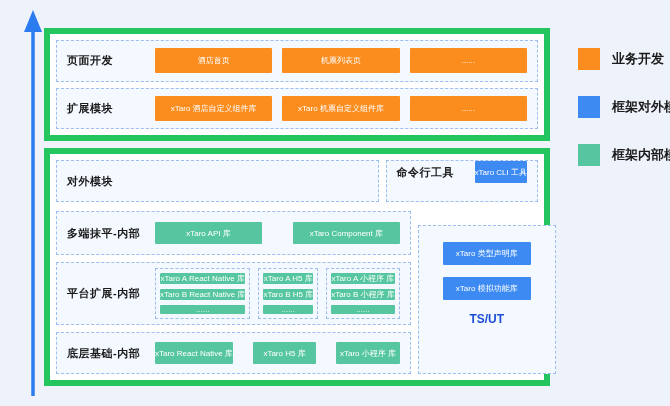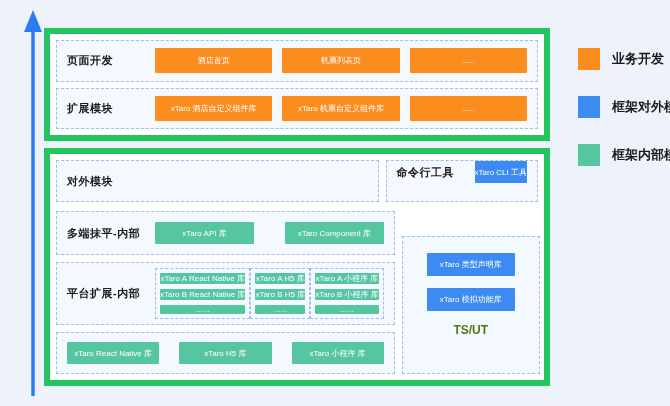--- a/index.html
+++ b/index.html
@@ -124,34 +124,35 @@
     flex: 0 0 110px;
     display: flex;
     flex-direction: column;
     align-items: center;
     padding: 16px 24px 10px;
     gap: 12px;
   }
   #fw-right .chip { width: 88px; flex: 0 0 auto; height: 23px; }
   #ts-ut {
     margin-top: auto;
-    margin-bottom: 26px;
+    margin-bottom: 37px;
     font-size: 12px;
     font-weight: bold;
-    color: #4d7c0f;
+    color: #1d4ed8;
   }
 
   #row-smoothing { height: 44px; display: flex; align-items: center; }
   #row-smoothing .row-items { gap: 31px; }
   #row-smoothing .chip { max-width: 118px; }
 
   #row-platform { flex: 1; display: flex; align-items: center; }
   #platform-cols {
     flex: 1;
     display: flex;
+    gap: 8px;
     padding: 5px 0;
   }
   .pcol {
     flex: 1;
     display: flex;
     flex-direction: column;
     justify-content: center;
     gap: 5px;
     padding: 4px;
   }
@@ -268,20 +269,21 @@
                 <div class="chip green">xTaro B 小程序 库</div>
                 <div class="chip green">......</div>
               </div>
 
             </div>
           </div>
         </div>
 
         <div class="dbox" id="row-bottom">
           <div class="row" style="width:100%">
+            <div class="row-label">底层基础-内部</div>
             <div class="row-items">
               <div class="chip green">xTaro React Native 库</div>
               <div class="chip green">xTaro H5 库</div>
               <div class="chip green">xTaro 小程序 库</div>
             </div>
           </div>
         </div>
 
       </div>
 

